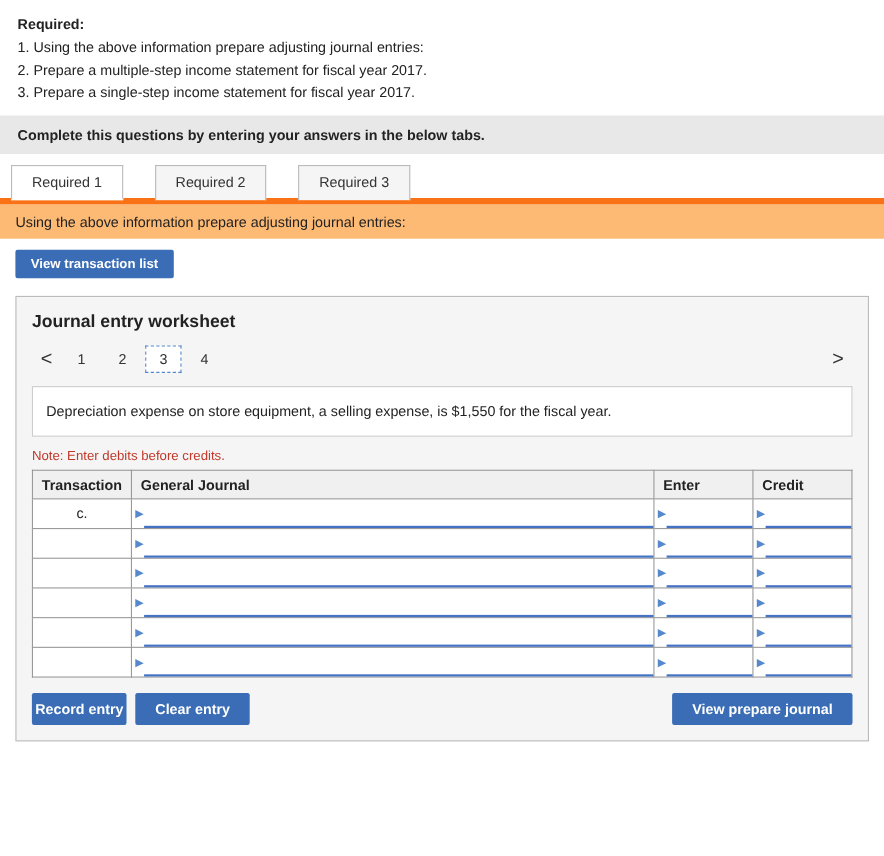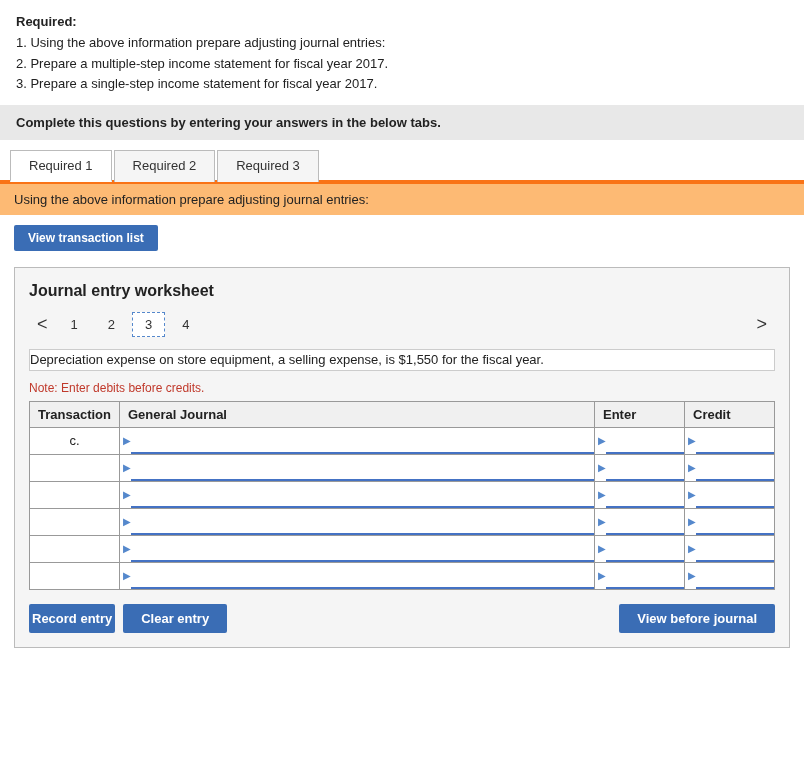--- a/index.html
+++ b/index.html
@@ -21,23 +21,24 @@
     .complete-banner {
       background: #e8e8e8;
       padding: 10px 16px;
       font-weight: bold;
       font-size: 13px;
       margin-bottom: 0;
     }
 
     .tabs-bar {
       display: flex;
-      border-bottom: 4px solid #f97316;
+      border-bottom: 6px solid #f97316;
       padding: 0 10px;
       margin-top: 8px;
+      gap: 27px;
     }
     .tab {
       padding: 7px 18px;
       border: 1px solid #bbb;
       border-bottom: none;
       margin-right: 2px;
       cursor: pointer;
       background: #f5f5f5;
       font-size: 13px;
       color: #333;
@@ -111,20 +112,21 @@
     }
     .pag-num.active {
       border: 1px dashed #5588cc;
       background: #fff;
       color: #333;
     }
 
     .description-box {
       background: #fff;
       border: 1px solid #ccc;
+      padding: 12px;
       font-size: 13px;
       line-height: 1.5;
       margin-bottom: 10px;
     }
 
     .note-text {
       color: #c0392b;
       font-size: 12px;
       margin-bottom: 6px;
     }
@@ -417,16 +419,16 @@
   </table>
 
   <div class="bottom-buttons">
     <button class="btn-record">
       <span>Record entry</span>
     </button>
     <button class="btn-clear">
       <span>Clear entry</span>
     </button>
     <button class="btn-view-journal">
-      <span>View before journal</span>
+      <span>View prepare journal</span>
     </button>
   </div>
 </div>
 
 </body></html>

